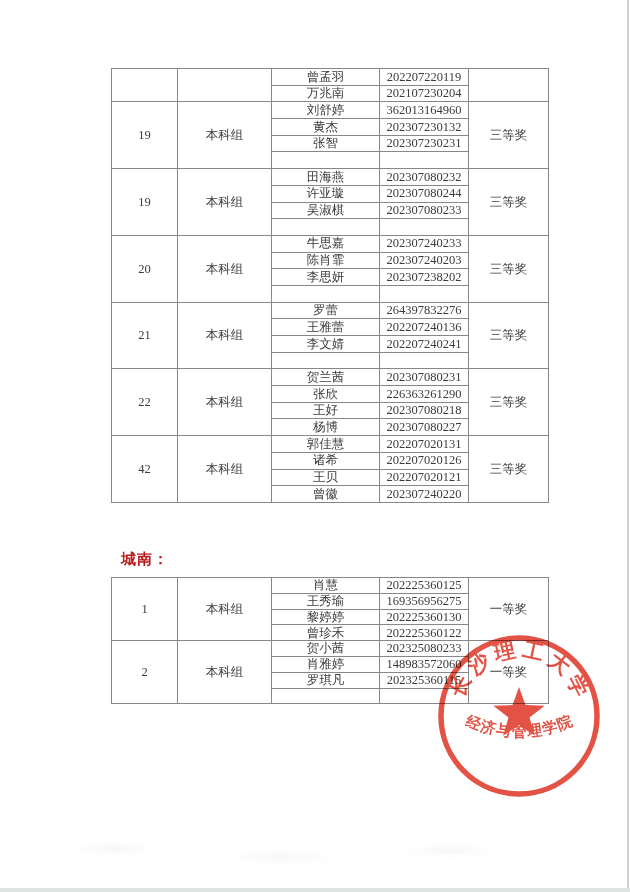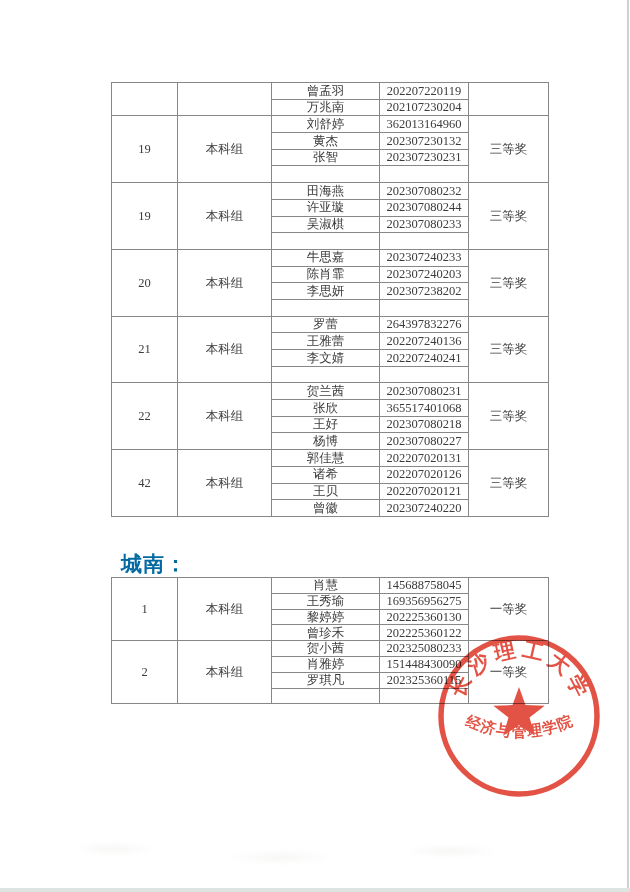--- a/index.html
+++ b/index.html
@@ -22,28 +22,28 @@
 
   .doc-table{
     position:absolute;left:111px;border-collapse:collapse;table-layout:fixed;
     font-family:"Liberation Serif","DejaVu Serif",serif;
   }
   .doc-table td{
     border:1px solid #878787;text-align:center;vertical-align:middle;
     font-size:12.5px;color:#3b3b3b;padding:0;line-height:1;
     white-space:nowrap;overflow:hidden;
   }
-  #table1{top:82px;}
+  #table1{top:68px;}
   #table1 tr{height:16.7px;}
   #table2{top:577px;}
   #table2 tr{height:15.8px;}
 
   .section-heading{
     position:absolute;left:121px;top:550px;
-    font-size:21px;font-weight:bold;color:#0369a1;letter-spacing:1px;
+    font-size:15px;font-weight:bold;color:#b91c1c;letter-spacing:1px;
   }
 
   .seal{
     position:absolute;left:433px;top:630px;width:172px;height:172px;
     mix-blend-mode:multiply;opacity:.88;pointer-events:none;
   }
   .seal text{
     font-family:"Liberation Serif","DejaVu Serif",serif;font-weight:bold;
   }
 </style>
@@ -148,21 +148,21 @@
       </tr>
       <tr>
         <td rowspan="4">22</td>
         <td rowspan="4">本科组</td>
         <td rowspan="1">贺兰茜</td>
         <td rowspan="1">202307080231</td>
         <td rowspan="4">三等奖</td>
       </tr>
       <tr>
         <td rowspan="1">张欣</td>
-        <td rowspan="1">365517401068</td>
+        <td rowspan="1">226363261290</td>
       </tr>
       <tr>
         <td rowspan="1">王好</td>
         <td rowspan="1">202307080218</td>
       </tr>
       <tr>
         <td rowspan="1">杨博</td>
         <td rowspan="1">202307080227</td>
       </tr>
       <tr>
@@ -194,21 +194,21 @@
       <col style="width: 94px;">
       <col style="width: 108px;">
       <col style="width: 89px;">
       <col style="width: 80px;">
     </colgroup>
     <tbody>
       <tr>
         <td rowspan="4">1</td>
         <td rowspan="4">本科组</td>
         <td rowspan="1">肖慧</td>
-        <td rowspan="1">145688758045</td>
+        <td rowspan="1">202225360125</td>
         <td rowspan="4">一等奖</td>
       </tr>
       <tr>
         <td rowspan="1">王秀瑜</td>
         <td rowspan="1">169356956275</td>
       </tr>
       <tr>
         <td rowspan="1">黎婷婷</td>
         <td rowspan="1">202225360130</td>
       </tr>
@@ -218,21 +218,21 @@
       </tr>
       <tr>
         <td rowspan="4">2</td>
         <td rowspan="4">本科组</td>
         <td rowspan="1">贺小茜</td>
         <td rowspan="1">202325080233</td>
         <td rowspan="4">一等奖</td>
       </tr>
       <tr>
         <td rowspan="1">肖雅婷</td>
-        <td rowspan="1">151448430090</td>
+        <td rowspan="1">148983572060</td>
       </tr>
       <tr>
         <td rowspan="1">罗琪凡</td>
         <td rowspan="1">202325360115</td>
       </tr>
       <tr>
         <td rowspan="1"></td>
         <td rowspan="1"></td>
       </tr>
     </tbody>

